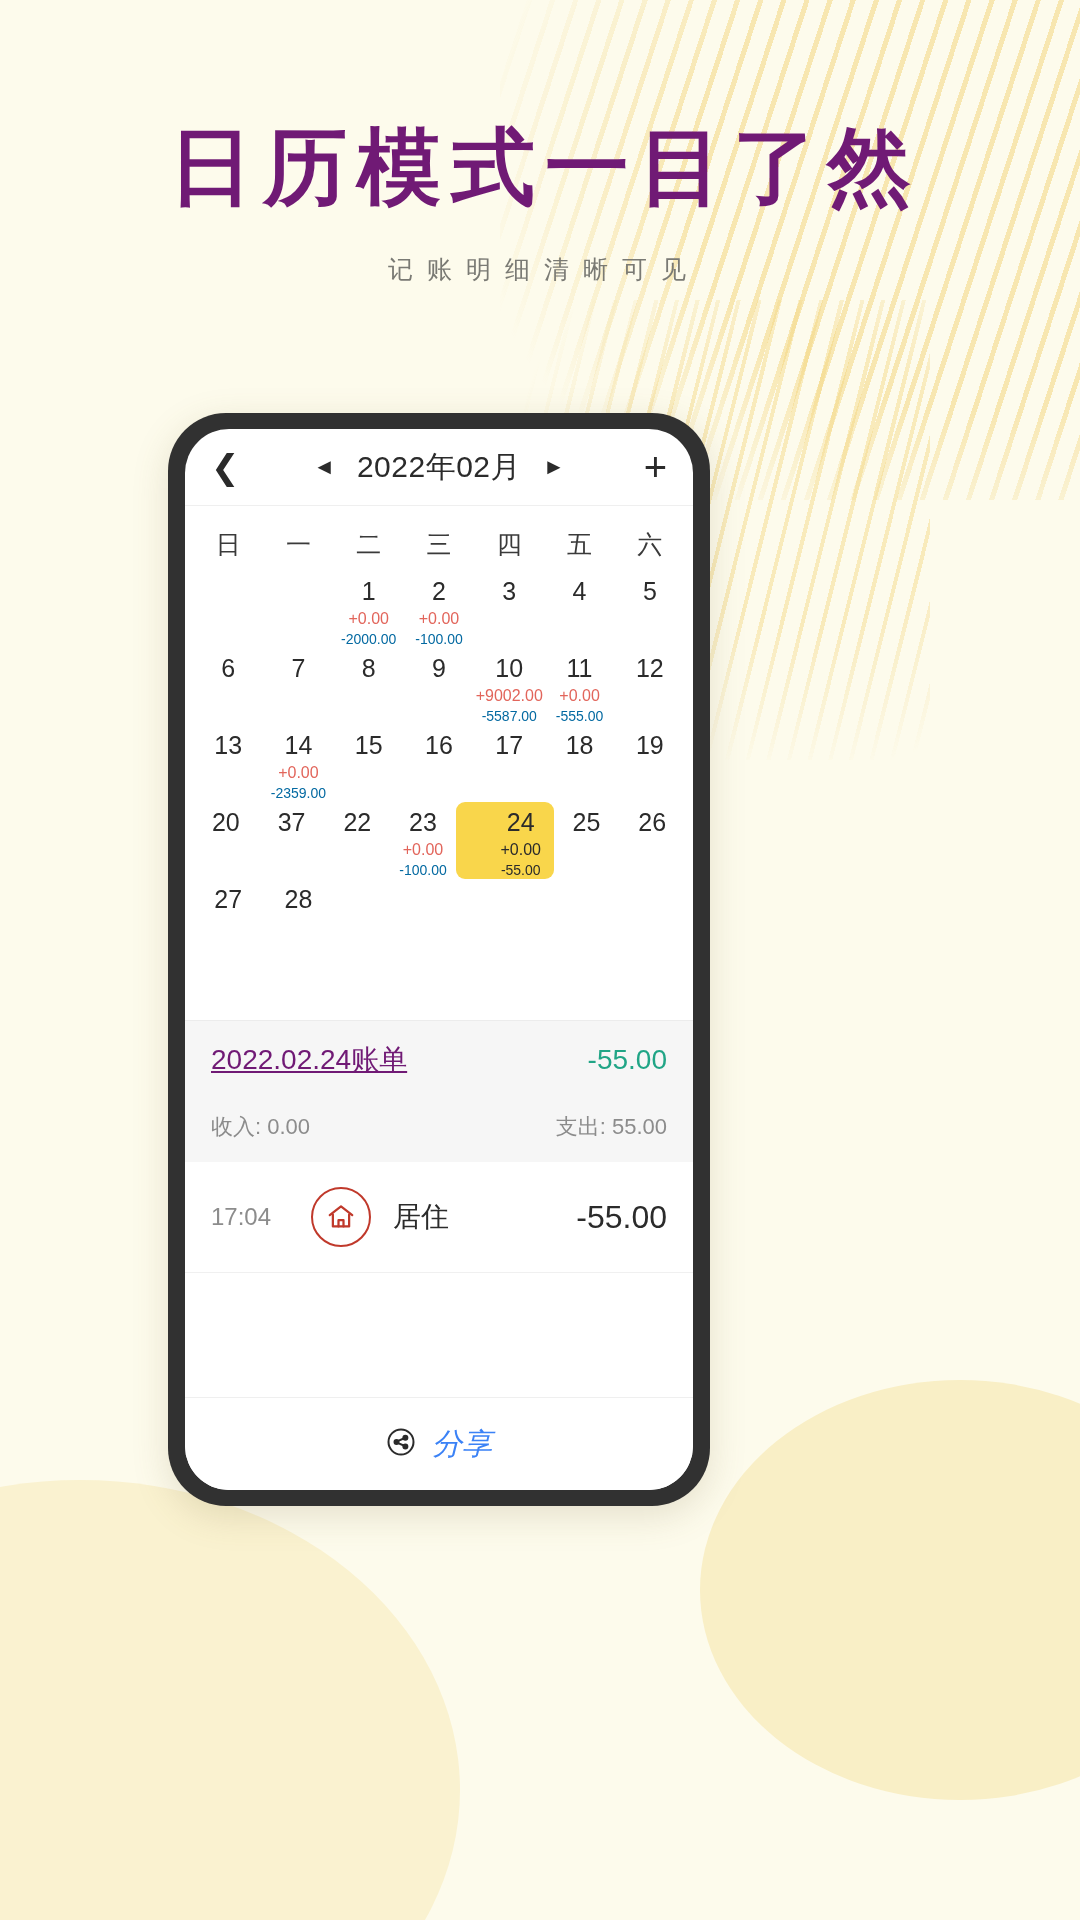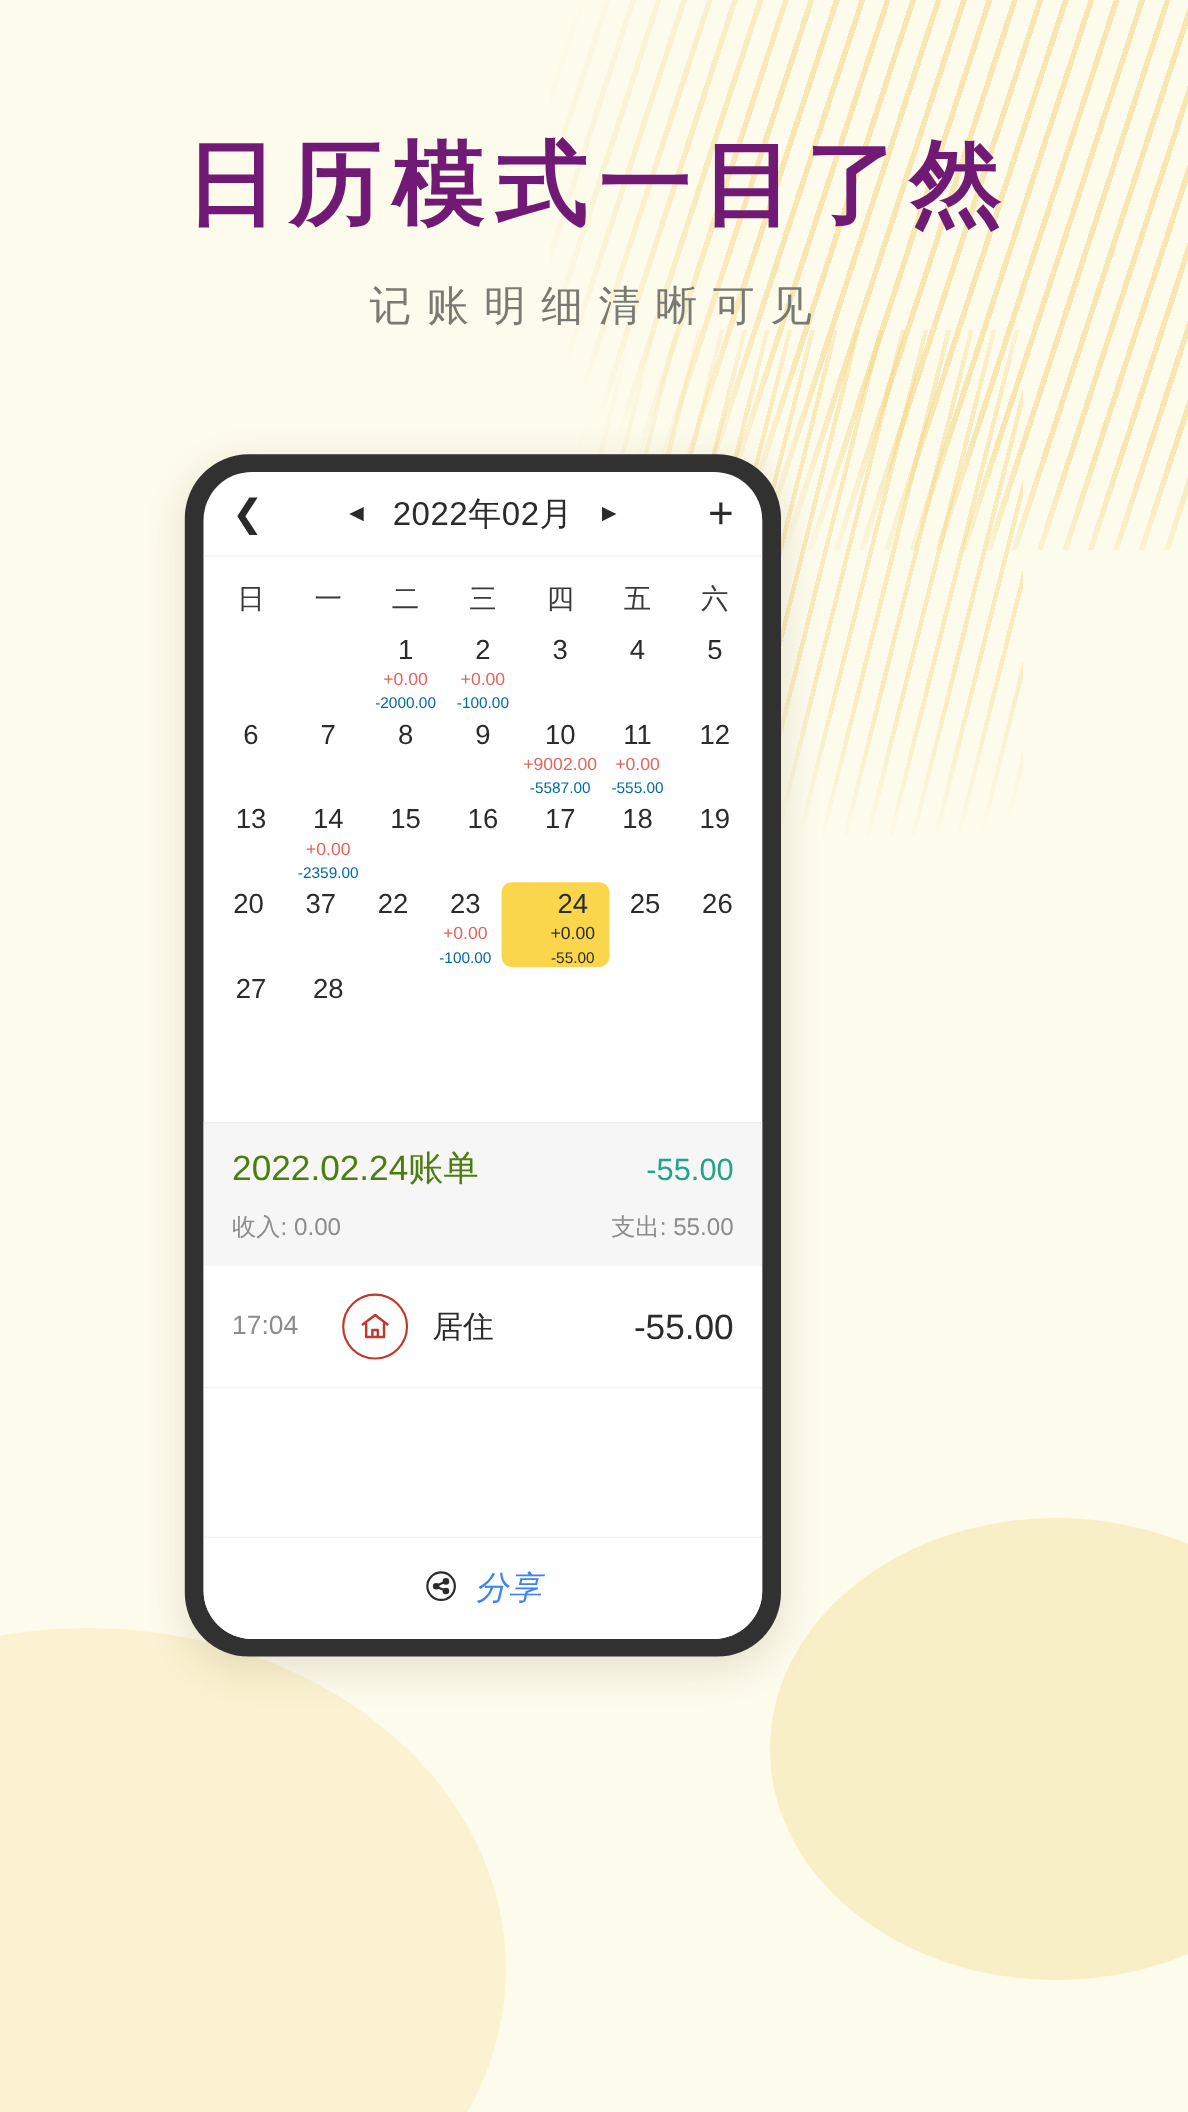--- a/index.html
+++ b/index.html
@@ -48,21 +48,21 @@
   
   #hero{position:absolute;left:0;right:0;top:118px;text-align:center;}
   #hero-title{
     font-family:"Liberation Serif","DejaVu Serif",serif;
     font-size:84px;font-weight:700;color:#701a75;
     letter-spacing:10px;line-height:1.2;margin:0;
     padding-left:10px;
   }
   #hero-sub{
     margin:34px 0 0 0;
-    font-size:38px;color:#7A7A74;letter-spacing:14px;
+    font-size:25px;color:#7A7A74;letter-spacing:14px;
     padding-left:8px;font-weight:400;
   }
 
   
   #phone{
     position:absolute;left:168px;top:413px;
     width:542px;height:1093px;
     background:#313131;
     border-radius:58px;
     box-shadow:0 10px 36px rgba(120,106,60,.18);
@@ -104,23 +104,23 @@
   .cal-cell.empty{visibility:hidden;}
 
   #cal-spacer{flex:0 0 64px;}
 
   
   #summary{
     background:#F6F6F6;padding:20px 26px 20px 26px;
     border-top:1px solid #ECECEC;
   }
   #sum-top{display:flex;align-items:baseline;justify-content:space-between;}
-  #sum-title{font-size:32px;color:#4d7c0f;}
+  #sum-title{font-size:28px;color:#701a75;text-decoration:underline;}
   #sum-total{font-size:28px;color:#21A586;}
-  #sum-bottom{display:flex;align-items:baseline;justify-content:space-between;margin-top:16px;}
+  #sum-bottom{display:flex;align-items:baseline;justify-content:space-between;margin-top:33px;}
   #sum-income,#sum-expense{font-size:22px;color:#8C8C8C;}
 
   
   #tx-list{flex:1;background:#FFFFFF;overflow:hidden;}
   .tx-row{
     display:flex;align-items:center;height:110px;
     padding:0 26px;border-bottom:1px solid #F0F0F0;
   }
   .tx-time{font-size:24px;color:#8C8C8C;width:86px;}
   .tx-icon{

